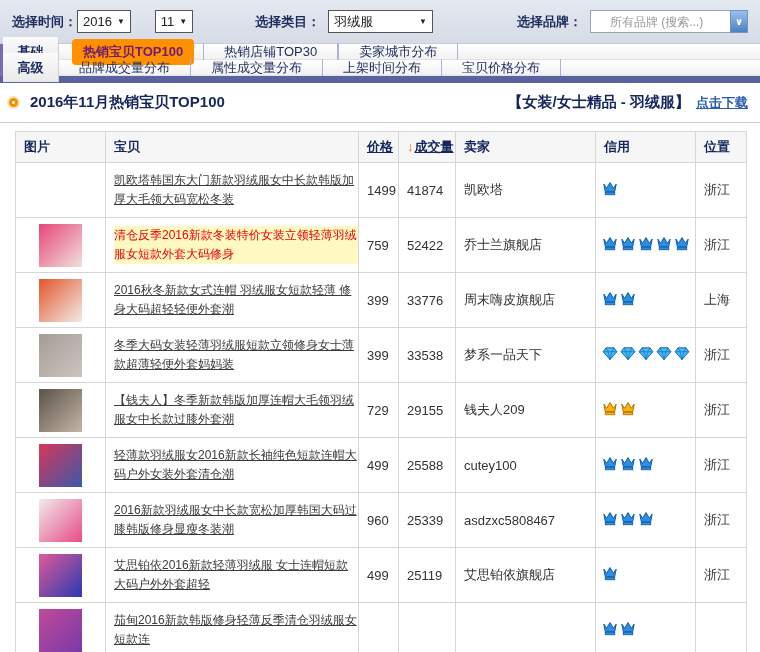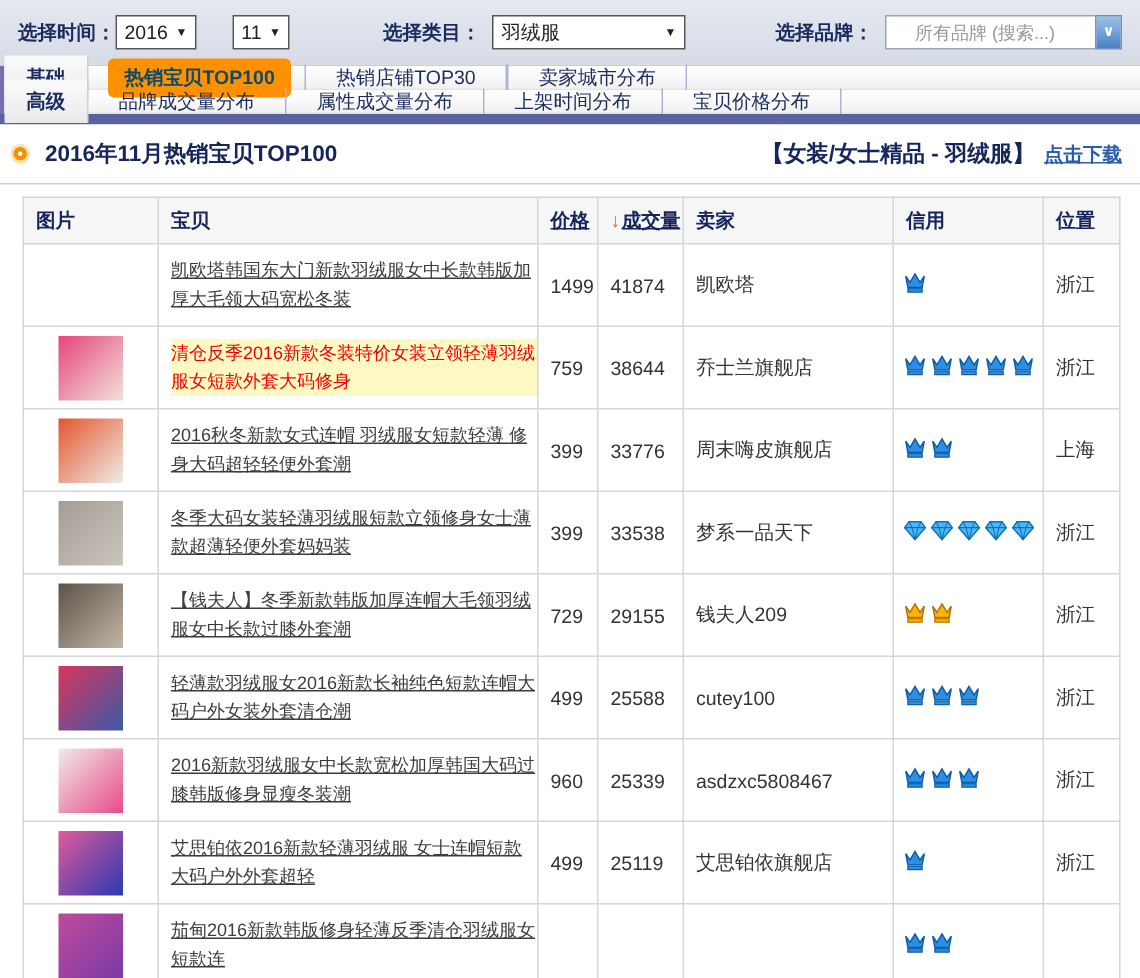--- a/index.html
+++ b/index.html
@@ -11,40 +11,40 @@
                 display:flex; align-items:center; padding:0 12px; border-bottom:1px solid #c8cdd8; }
   .f-label { font-size:13px; font-weight:bold; color:#1b2b5e; white-space:nowrap; }
   .fake-select { background:#fff; border:1px solid #555; height:23px; display:inline-flex;
                  align-items:center; justify-content:space-between; padding:0 5px; font-size:13px;
                  color:#222; cursor:pointer; }
   .caret { font-size:8px; color:#222; margin-left:5px; }
   .sel-year { width:57px; margin-left:0; }
   .sel-month { width:45px; margin-left:24px; }
   .sel-category { width:205px; margin-left:8px; }
   .lbl-category { margin-left:62px; }
-  .lbl-brand { margin-left:60px;text-align:right; }
+  .lbl-brand { margin-left:84px;text-align:right; }
   .brand-combo { display:inline-flex; margin-left:8px; height:23px; }
   .brand-input { width:140px; height:23px; border:1px solid #9aa4b4; border-right:none;
                  padding:0 19px; font-size:12px; color:#333; background:#fff;
                  font-family:"Liberation Sans","DejaVu Sans",sans-serif; }
   .brand-input::placeholder { color:#999; }
   .brand-btn { width:18px; height:23px; background:linear-gradient(#9cc0e8,#4a82c6);
                border:1px solid #6f94c2; display:flex; align-items:center; justify-content:center;
                cursor:pointer; }
   .brand-btn .chev { color:#fff; font-size:10px; font-weight:bold; line-height:1; }
 
   
   .tabs-block { background:#fff; border-left:3px solid #7b6cae; }
   .tab-row { height:16px; display:flex; align-items:center;
              background:linear-gradient(#ffffff,#f1f1f1); border-bottom:1px solid #e2e2e2; }
   .tab-group-label { width:56px; height:29px; display:flex; align-items:center; justify-content:center;
                      font-size:13px; font-weight:bold; color:#1b2b5e;
                      background:linear-gradient(#fbfbfb,#e9e9e9); border-right:1px solid #d0d0d0; }
   .tab { font-size:13px; color:#1b2b5e; padding:0 20px; cursor:pointer; white-space:nowrap; }
-  .tab.active { background:#ff9000; color:#0c4a6e; font-weight:bold; border-radius:4px;
+  .tab.active { background:#ff9000; color:#701a75; font-weight:bold; border-radius:4px;
                 padding:4px 11px; margin:0 9px 0 13px; }
   .tab-divider { width:1px; height:17px; background:#a9b4d8; }
   .blue-bar { height:7px; background:#5a62a0; }
 
   
   .section-head { height:40px; display:flex; align-items:center; padding:0 12px 0 9px;
                   border-bottom:1px solid #cfcfcf; background:#fff; }
   .donut { width:9px; height:9px; border:3px solid #ef9100; border-radius:50%;
            background:#fff; box-shadow:0 0 0 2px #fbe0b4; }
   .section-title { margin-left:12px; font-size:15px; font-weight:bold; color:#16265c; }
@@ -170,21 +170,21 @@
     <td class="c-loc">浙江</td>
   </tr>
         <tr>
     <td class="c-img">
       <span class="thumb" style="background: linear-gradient(135deg, rgb(232, 68, 122), rgb(240, 226, 218));"></span>
     </td>
     <td class="c-title">
       <a class="ptitle hl">清仓反季2016新款冬装特价女装立领轻薄羽绒服女短款外套大码修身</a>
     </td>
     <td class="c-price">759</td>
-    <td class="c-sales">38644</td>
+    <td class="c-sales">52422</td>
     <td class="c-seller">乔士兰旗舰店</td>
     <td class="c-credit"><span class="credit-icon"><svg width="16" height="15" viewBox="0 0 18 17">
                 <path d="M2 3.5 L5.2 8.2 L9 1.8 L12.8 8.2 L16 3.5 L14.4 12 L3.6 12 Z" fill="#2b8fe3" stroke="#0d5aa8" stroke-width="1.1"></path>
                 <rect x="3.6" y="13" width="10.8" height="2.6" fill="#2b8fe3" stroke="#0d5aa8" stroke-width="0.9"></rect>
               </svg></span><span class="credit-icon"><svg width="16" height="15" viewBox="0 0 18 17">
                 <path d="M2 3.5 L5.2 8.2 L9 1.8 L12.8 8.2 L16 3.5 L14.4 12 L3.6 12 Z" fill="#2b8fe3" stroke="#0d5aa8" stroke-width="1.1"></path>
                 <rect x="3.6" y="13" width="10.8" height="2.6" fill="#2b8fe3" stroke="#0d5aa8" stroke-width="0.9"></rect>
               </svg></span><span class="credit-icon"><svg width="16" height="15" viewBox="0 0 18 17">
                 <path d="M2 3.5 L5.2 8.2 L9 1.8 L12.8 8.2 L16 3.5 L14.4 12 L3.6 12 Z" fill="#2b8fe3" stroke="#0d5aa8" stroke-width="1.1"></path>
                 <rect x="3.6" y="13" width="10.8" height="2.6" fill="#2b8fe3" stroke="#0d5aa8" stroke-width="0.9"></rect>

